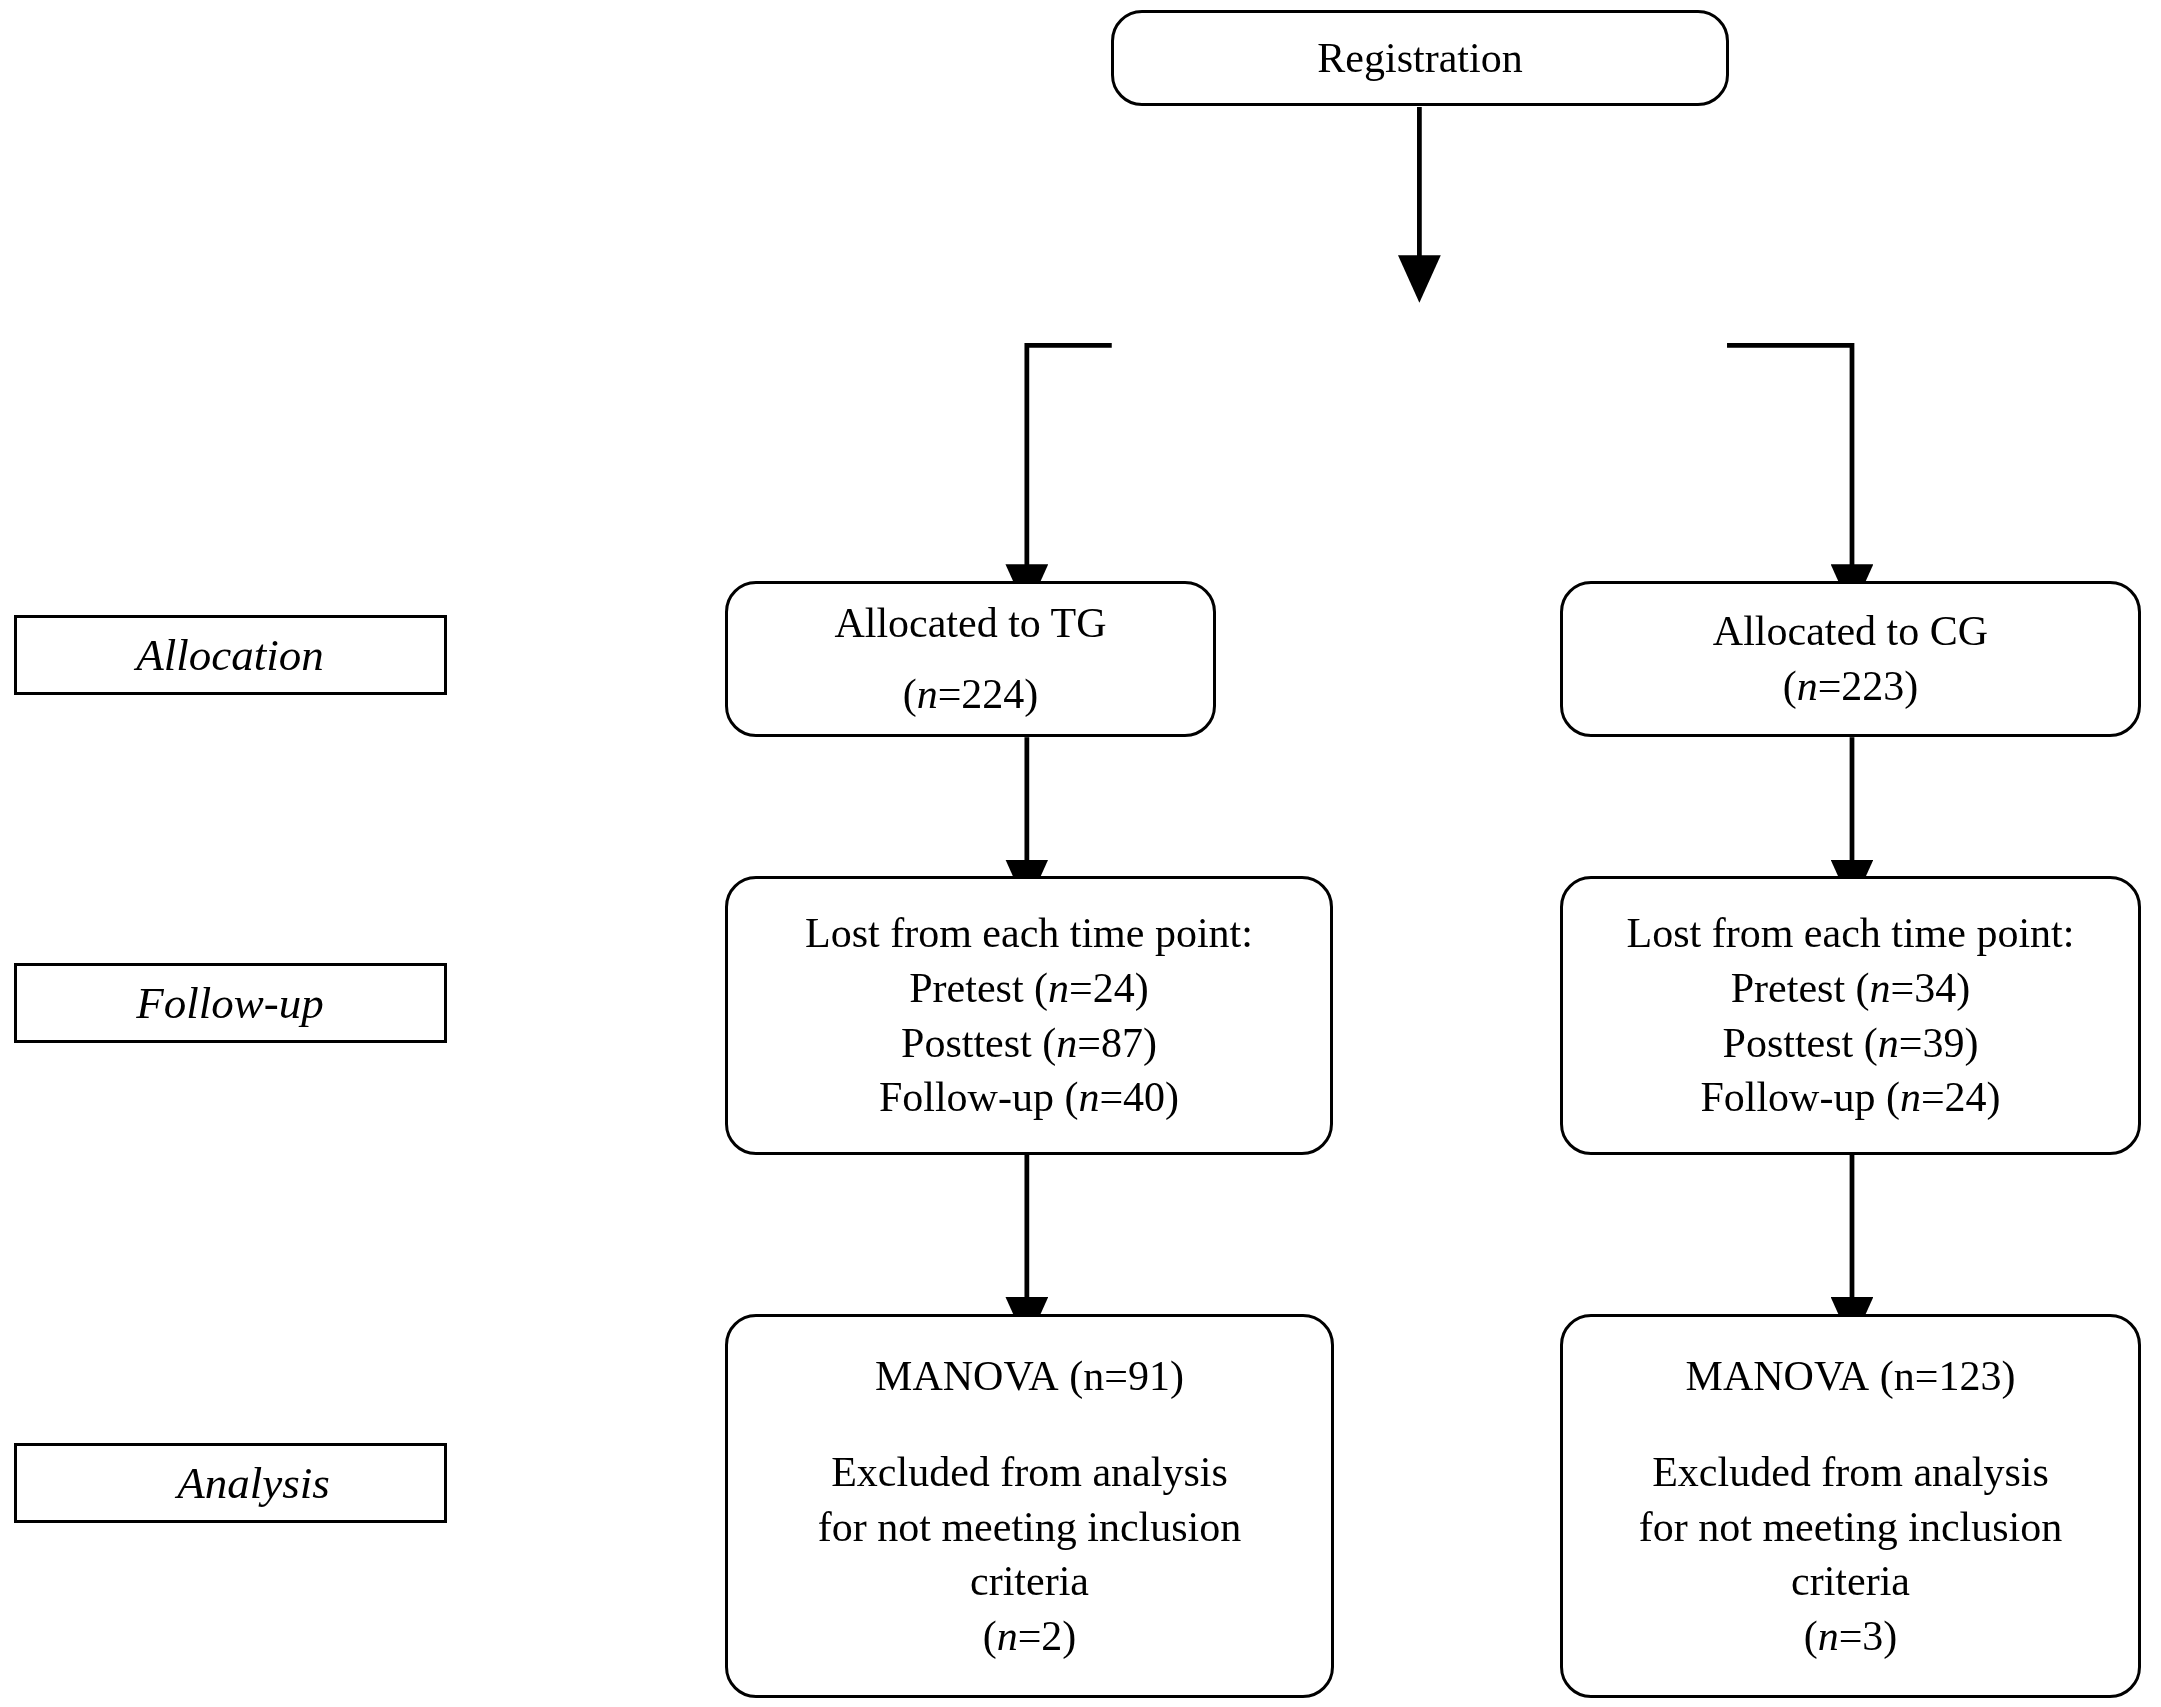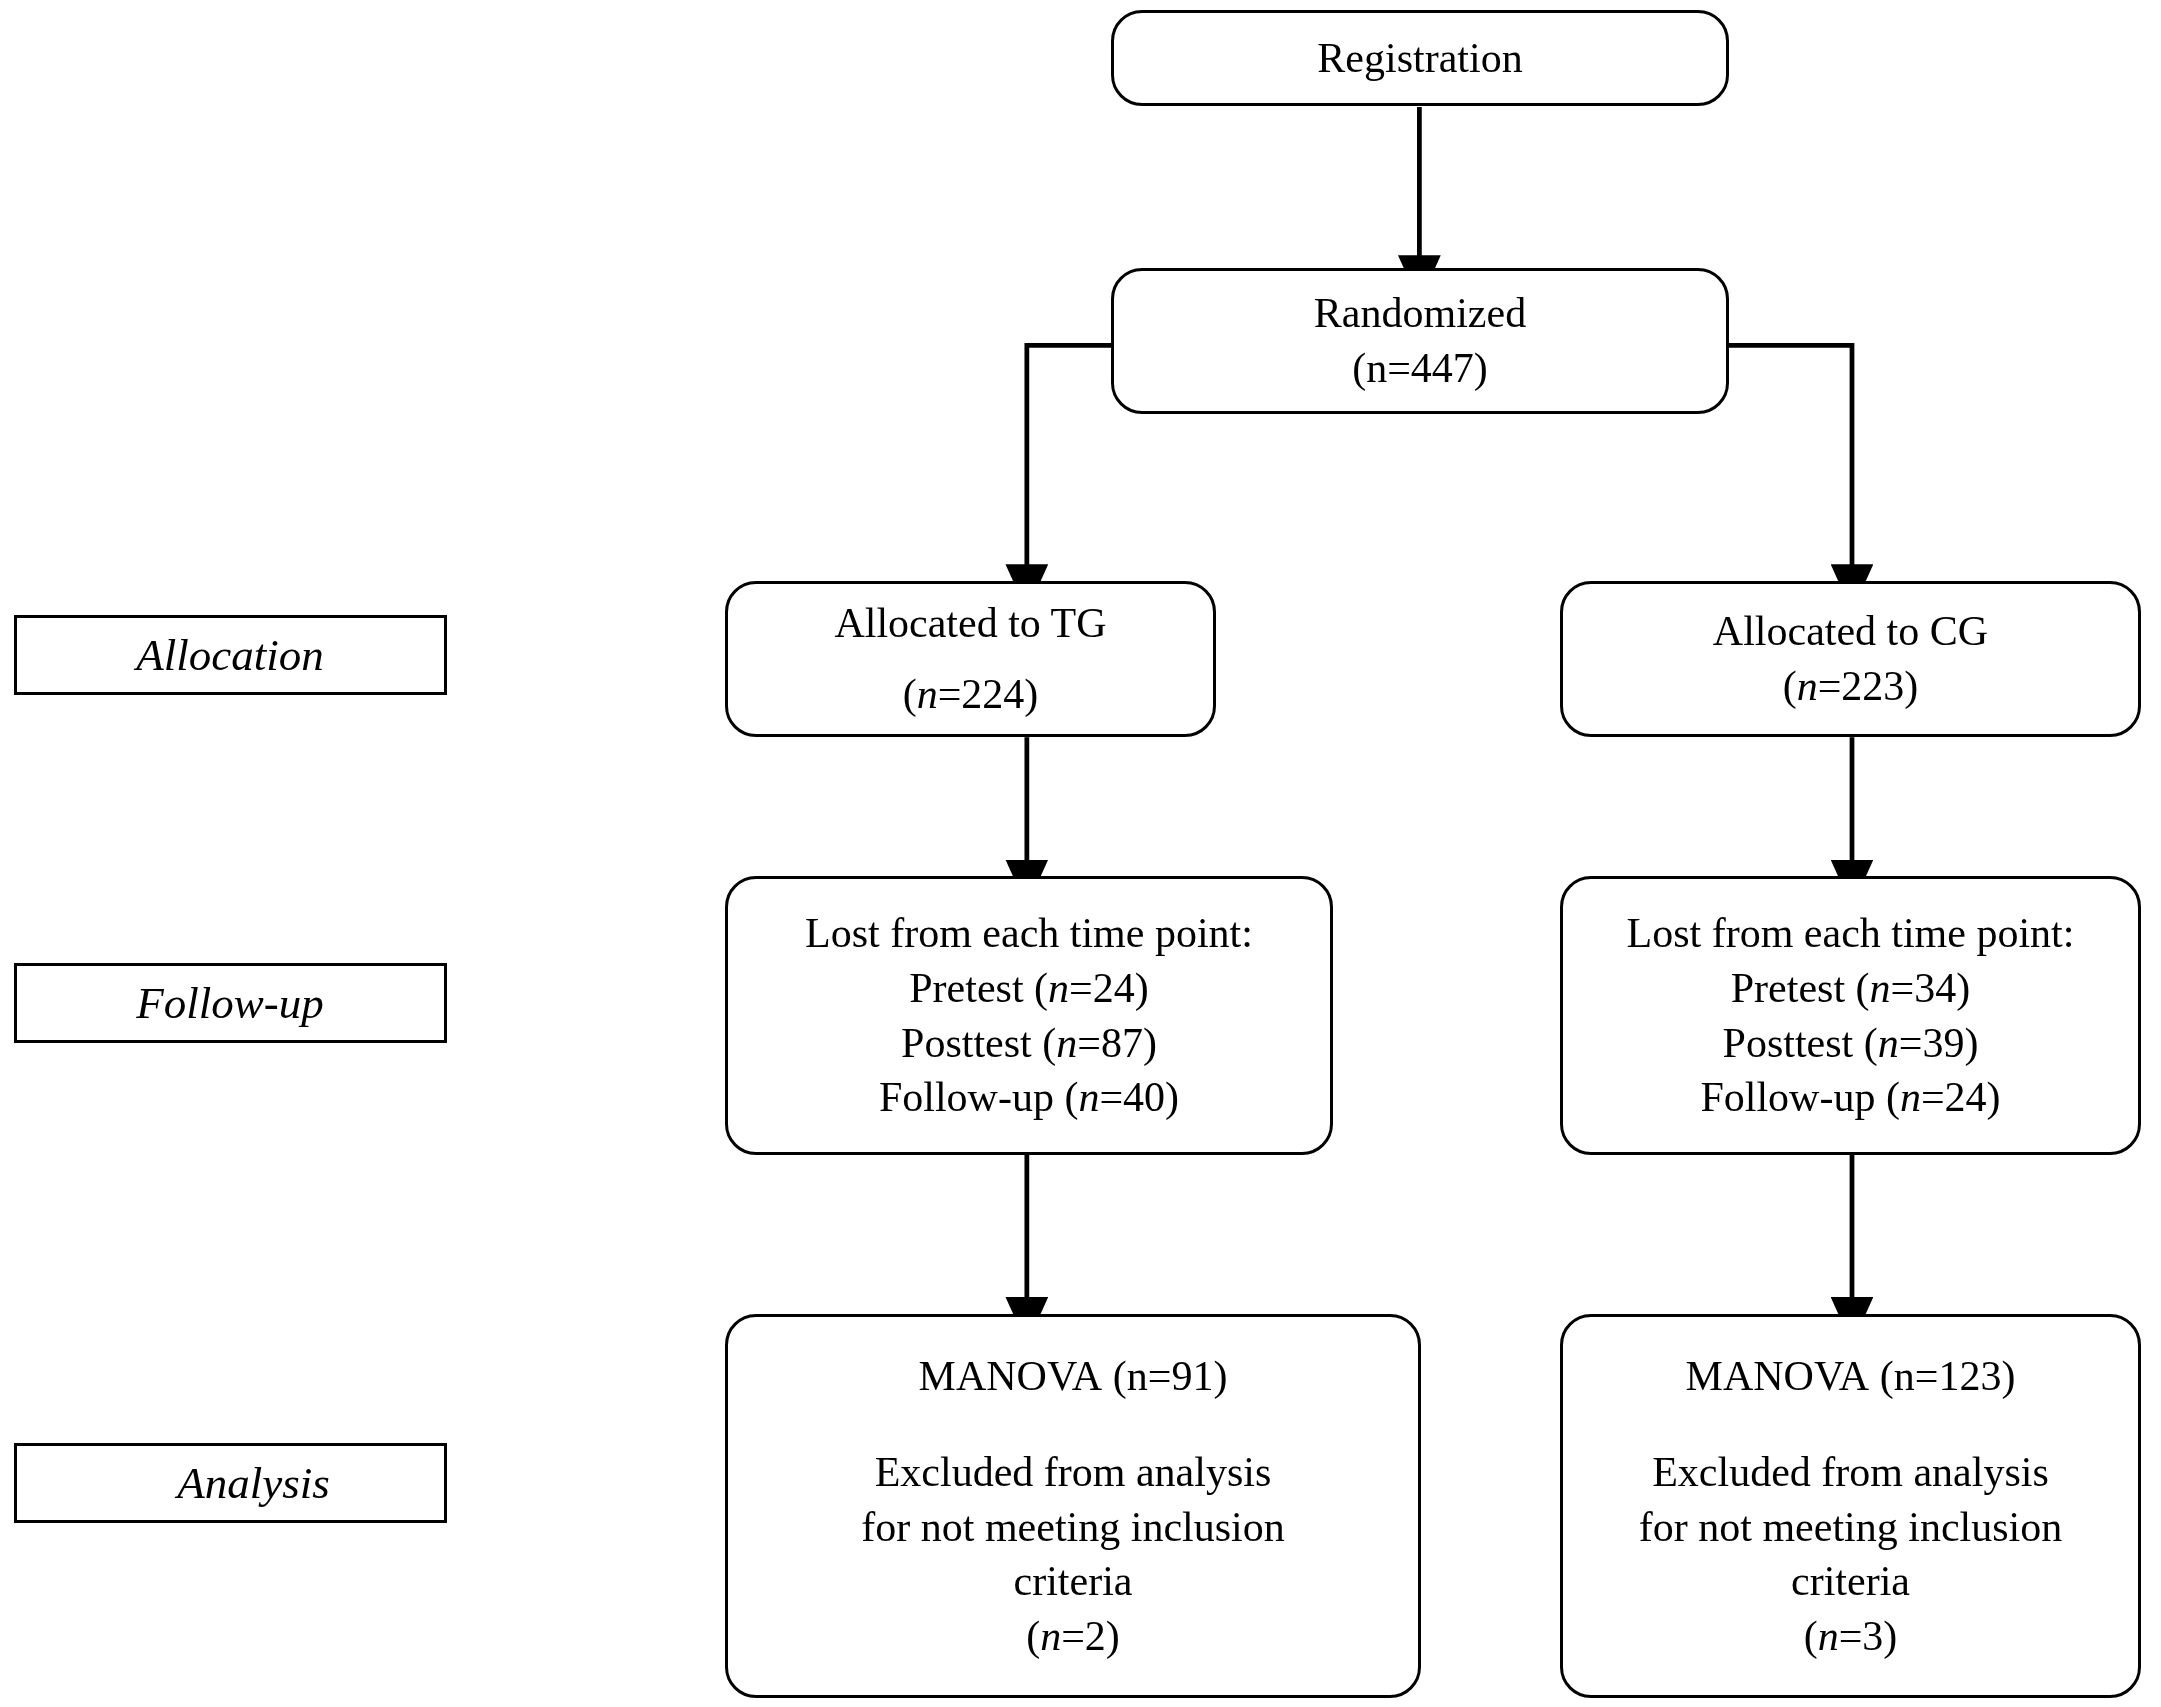--- a/index.html
+++ b/index.html
@@ -76,24 +76,20 @@
   </div>
 
   <div class="stage-label" style="left:13.6px; top:1443px; width:433px; height:80px;padding-left:47px;">
     <span>Analysis</span>
   </div>
 
   <div class="node" style="left:1111px; top:10.2px; width:618px; height:96px;">
     <span class="ln">Registration</span>
   </div>
 
-  <div class="node" style="left:1111px; top:268px; width:618px; height:146px;">
-    <span class="ln">Randomized</span>
-    <span class="ln"><span>(n=</span><span>447</span><span>)</span></span>
-  </div>
 
   <div class="node" style="left:725px; top:581px; width:491px; height:156px;gap:16px;">
     <span class="ln">Allocated to TG</span>
     <span class="ln"><span>(</span><em class="nv">n</em><span>=</span><span>224</span><span>)</span></span>
   </div>
 
   <div class="node" style="left:1560px; top:581px; width:581px; height:156px;">
     <span class="ln">Allocated to CG</span>
     <span class="ln"><span>(</span><em class="nv">n</em><span>=</span><span>223</span><span>)</span></span>
   </div>
@@ -111,21 +107,21 @@
   <div class="node" style="left:1560px; top:876px; width:581px; height:279px;">
     <span class="ln">Lost from each time point:</span>
 
     <span class="ln"><span>Pretest</span>&nbsp;(<em class="nv">n</em>=<span>34</span>)</span>
 
     <span class="ln"><span>Posttest</span>&nbsp;(<em class="nv">n</em>=<span>39</span>)</span>
 
     <span class="ln"><span>Follow-up</span>&nbsp;(<em class="nv">n</em>=<span>24</span>)</span>
   </div>
 
-  <div class="node" style="left:725px; top:1314px; width:696px; height:384px;">
+  <div class="node" style="left:725px; top:1314px; width:609px; height:384px;">
     <span class="ln"><span>MANOVA</span>&nbsp;<span>(n=</span><span>91</span><span>)</span></span>
 
     <span class="gap"></span>
 
     <span class="ln">Excluded from analysis</span>
     <span class="ln">for not meeting inclusion</span>
     <span class="ln">criteria</span>
 
     <span class="ln"><span>(</span><em class="nv">n</em><span>=</span><span>2</span><span>)</span></span>
   </div>

